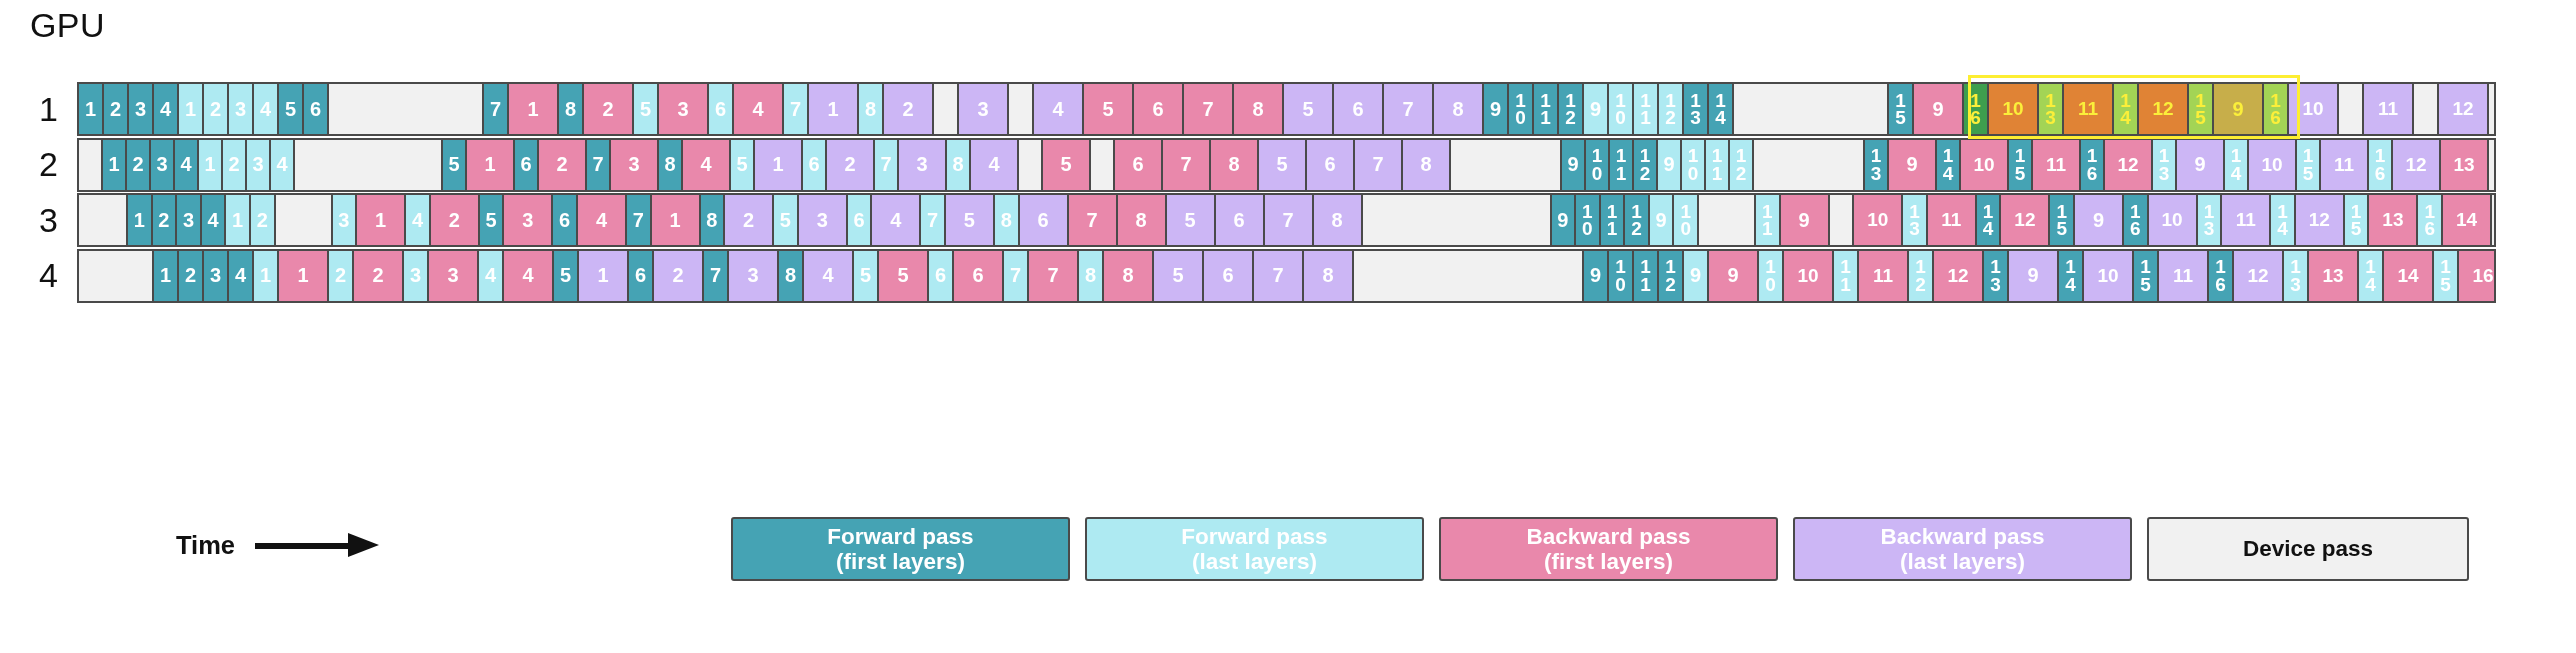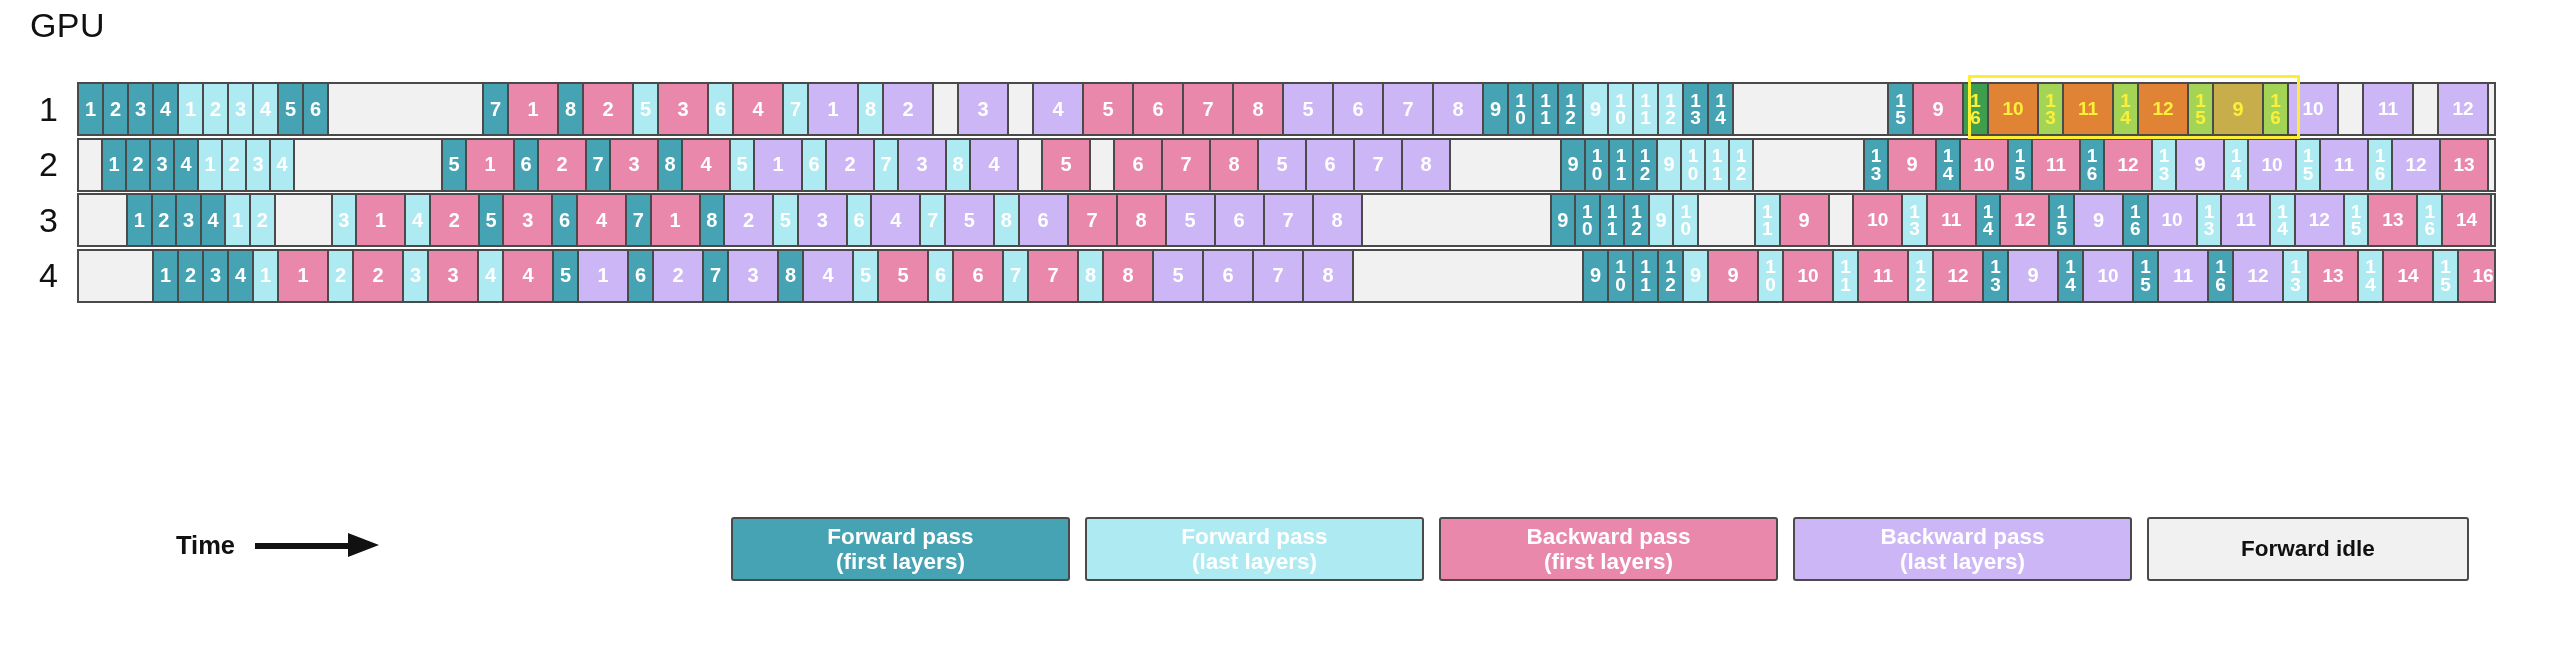--- a/index.html
+++ b/index.html
@@ -950,19 +950,19 @@
     </div>
     <div class="legend-items">
         <div class="legend-box c-fwdfirst"><span>Forward pass
 (first layers)</span></div>
         <div class="legend-box c-fwdlast"><span>Forward pass
 (last layers)</span></div>
         <div class="legend-box c-bwdfirst"><span>Backward pass
 (first layers)</span></div>
         <div class="legend-box c-bwdlast"><span>Backward pass
 (last layers)</span></div>
-        <div class="legend-box c-idle small"><span>Forward idle</span></div>
+        <div class="legend-box c-idle small"><span>Device pass</span></div>
       </div>
   </div>
 
   <div id="highlight-band" style="left: 1968px; top: 75px; width: 332px; height: 64px;"></div>
 </div>
 
 
 </body></html>

